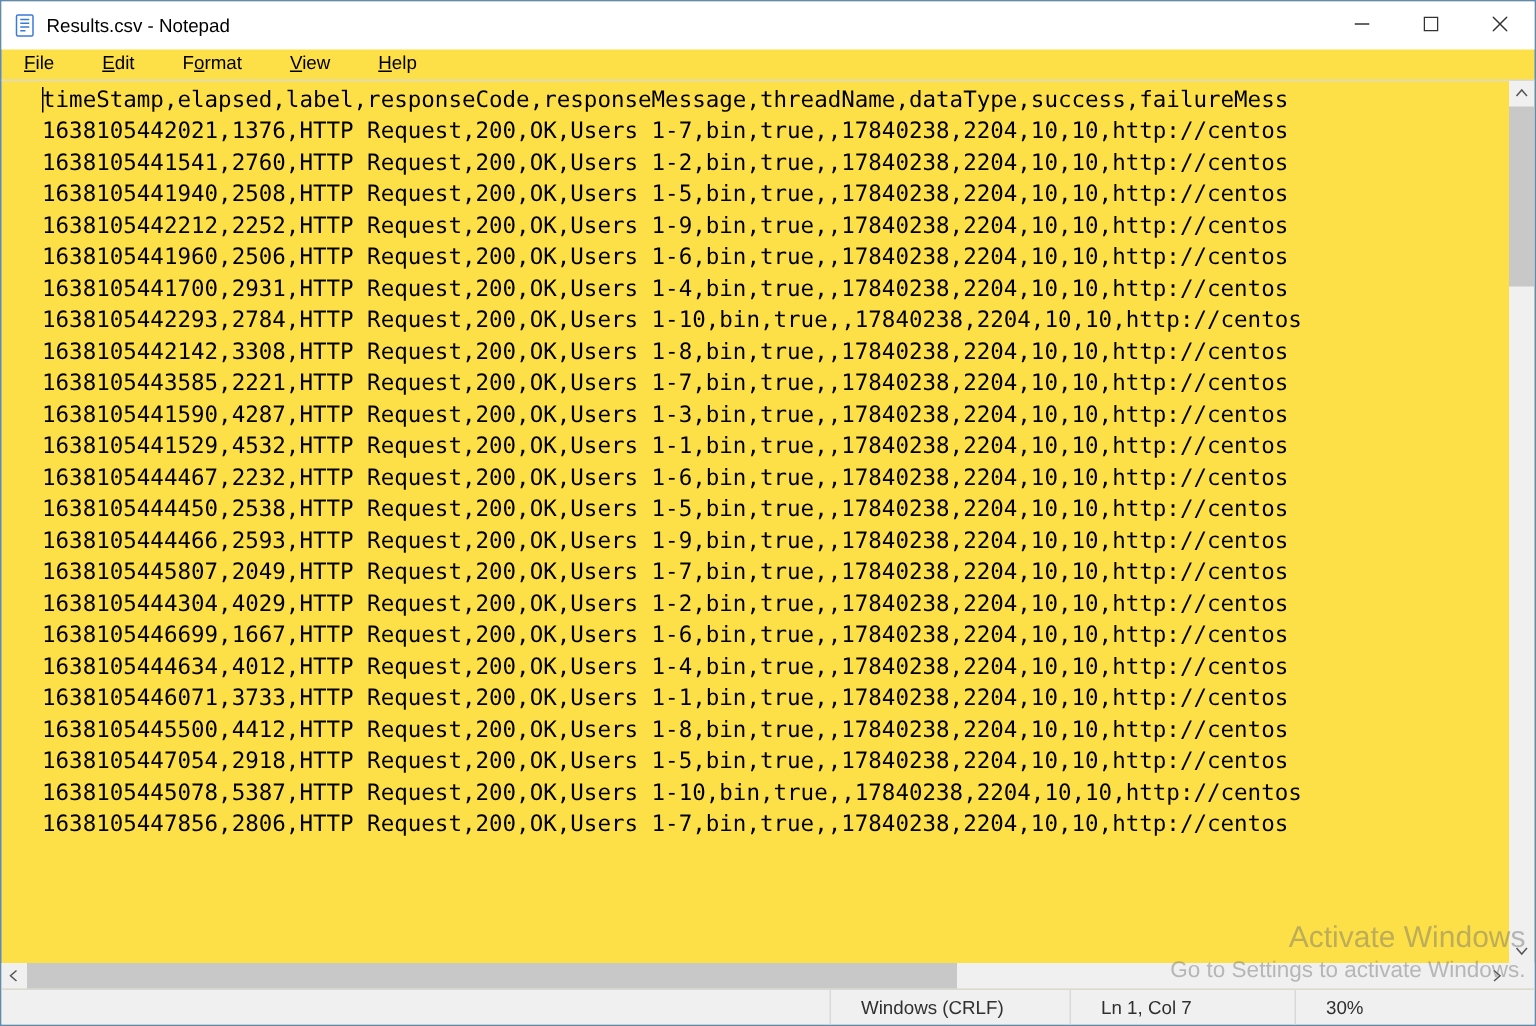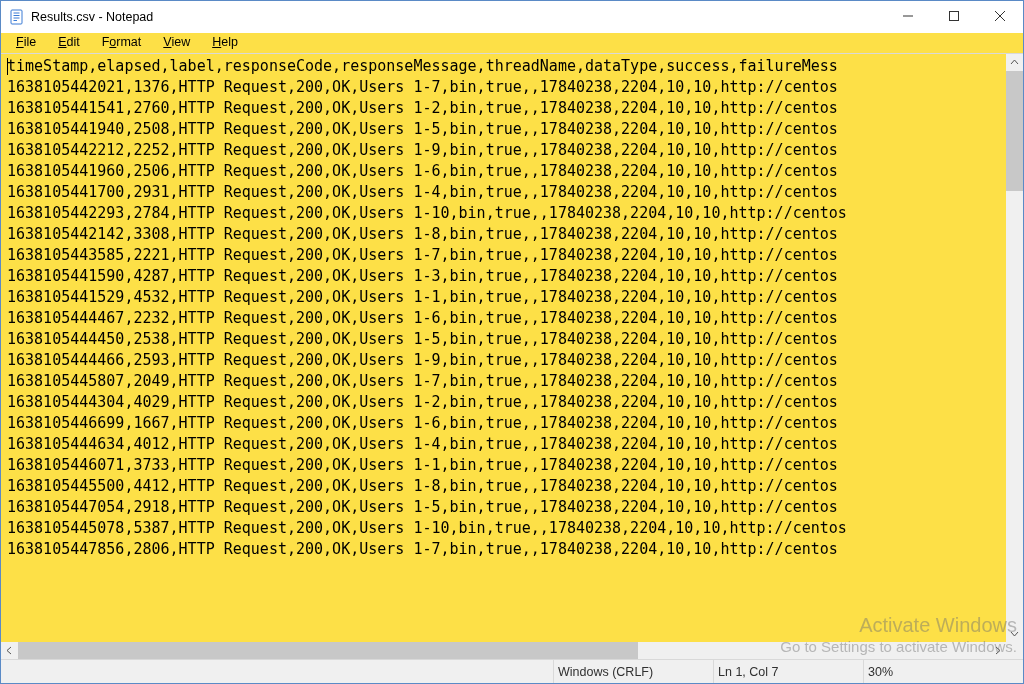--- a/index.html
+++ b/index.html
@@ -47,21 +47,21 @@
     color: #333;
   }
   .winbtn svg { stroke: #333; }
   
   .menubar {
     height: 20px;
     display: flex;
     align-items: center;
     padding: 0 4px 2px 8px;
     font-size: 12.5px;
-    gap: 8px;
+    gap: 18px;
     flex: 0 0 auto;
   }
   .menuitem {
     padding: 1px 7px;
   }
   .menuitem .mn { text-decoration: underline; }
   
   .textarea-wrap {
     flex: 1 1 auto;
     position: relative;
@@ -75,20 +75,21 @@
     overflow: hidden;
     position: relative;
   }
   .text-content {
     font-family: Consolas, "Lucida Console", monospace;
     font-size: 15px;
     line-height: 21px;
     letter-spacing: 0;
     white-space: pre;
     color: #000;
+    margin-left: 21px;
   }
   .text-line { white-space: pre; }
   .caret {
     display: inline-block;
     width: 0;
     border-left: 1px solid #000;
     height: 17px;
     vertical-align: text-bottom;
     margin-right: -1px;
   }
@@ -137,21 +138,21 @@
     height: 24px;
     border-top: 1px solid #d9d9d9;
     background: #f0f0f0;
     display: flex;
     align-items: center;
     font-size: 12.5px;
     color: #303030;
     flex: 0 0 auto;
   }
   .statusbar .cell {
-    padding: 0 4px;
+    padding: 0 20px;
     height: 100%;
     display: flex; align-items: center;
     border-left: 1px solid #d9d9d9;
   }
   .statusbar .cell.first { border-left: 0; }
   .statusbar .grow { flex: 1 1 auto; }
   .statusbar .w-enc { width: 160px; }
   .statusbar .w-pos { width: 150px; }
   .statusbar .w-zoom { width: 160px; }
   

